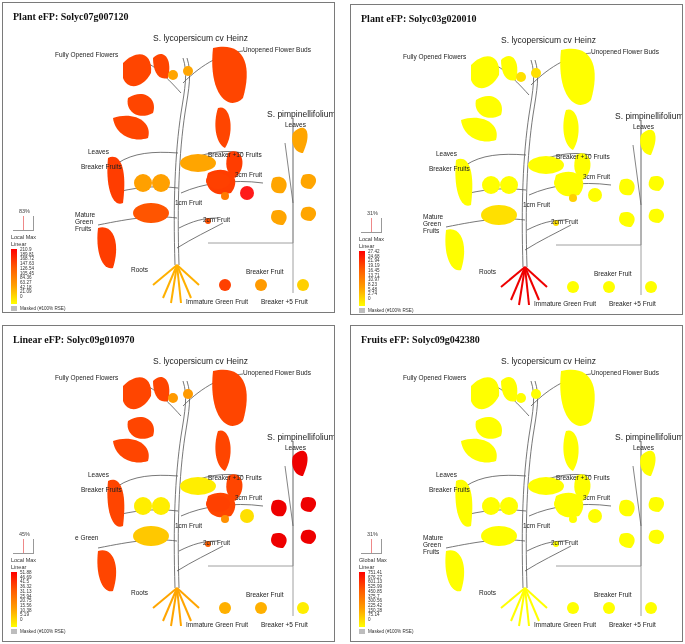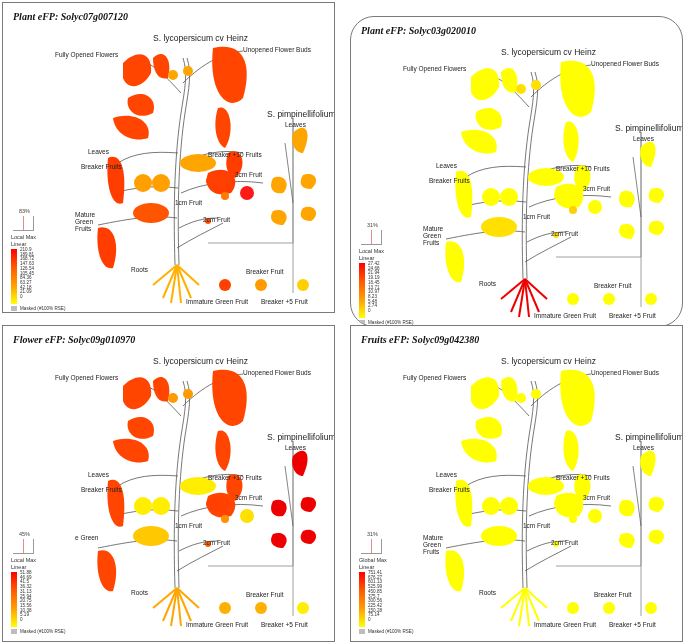--- a/index.html
+++ b/index.html
@@ -1,19 +1,19 @@
 <!DOCTYPE html>
 <html><head>
 <meta charset="utf-8">
 <style>
   html,body{margin:0;padding:0;background:#fff;}
   body{width:685px;height:644px;position:relative;overflow:hidden;font-family:"Liberation Sans",sans-serif;}
   .panel{position:absolute;width:333px;height:311px;border:1.5px solid #7a7a7a;background:#fff;box-sizing:border-box;overflow:hidden;}
-  .p0{left:2px;top:2px;} .p1{left:350px;top:16px;border-radius:24px;} .p2{left:2px;top:325px;height:317px;} .p3{left:350px;top:325px;height:317px;}
-  .title{position:absolute;left:10px;top:8px;font-family:"Liberation Serif",serif;font-style:italic;font-weight:bold;font-size:10px;color:#111;}
+  .p0{left:2px;top:2px;} .p1{left:350px;top:4px;} .p2{left:2px;top:325px;height:317px;} .p3{left:350px;top:325px;height:317px;}
+  .title{position:absolute;left:10px;top:8px;font-family:"Liberation Serif",serif;font-weight:bold;font-size:10px;color:#111;}
   .lbl{position:absolute;font-size:6.5px;color:#222;white-space:nowrap;}
   .big{font-size:8.5px;}
   svg.plant{position:absolute;left:0;top:0;}
   .legend{position:absolute;left:8px;top:205px;}
   .pct{position:absolute;font-size:5.5px;color:#444;}
   .leg-title{font-size:5.5px;color:#333;line-height:7px;}
   .leg-bar{position:absolute;left:0;top:15px;width:6px;height:55px;background:linear-gradient(#ff0000,#ff5a00,#ffa000,#ffff00);}
   .leg-vals{position:absolute;left:9px;top:14px;font-size:4.6px;color:#333;line-height:4.7px;}
   .masked{position:absolute;left:0;top:72px;font-size:4.6px;color:#333;white-space:nowrap;}
   .masked i{display:inline-block;width:6px;height:5px;background:#bdbdbd;margin-right:3px;vertical-align:middle;}
@@ -228,21 +228,21 @@
             <div>5.48</div>
             <div>2.74</div>
             <div>0</div>
           </div>
         <div class="masked"><i></i><span>Masked (#100% RSE)</span></div>
       </div>
     </div>
   </div>
 
   <div class="panel p2">
-    <div class="title">Flower  eFP: Solyc09g010970</div>
+    <div class="title">Linear  eFP: Solyc09g010970</div>
     <svg class="plant" width="333" height="317" viewBox="0 0 333 317">
       <g fill="none" stroke="#555" stroke-width="0.8">
         <path d="M172 262 C170 200 172 150 178 110 C182 85 185 70 180 55"></path>
         <path d="M176 262 C174 200 176 150 182 110 C186 85 189 70 184 55"></path>
         <path d="M180 80 C200 60 220 50 240 48"></path>
         <path d="M178 90 C160 70 150 62 140 58"></path>
         <path d="M175 150 C150 148 130 150 115 160"></path>
         <path d="M175 185 C150 182 130 185 110 190"></path>
         <path d="M174 215 C150 212 130 215 95 222"></path>
         <path d="M178 160 C200 150 220 146 240 150"></path>

